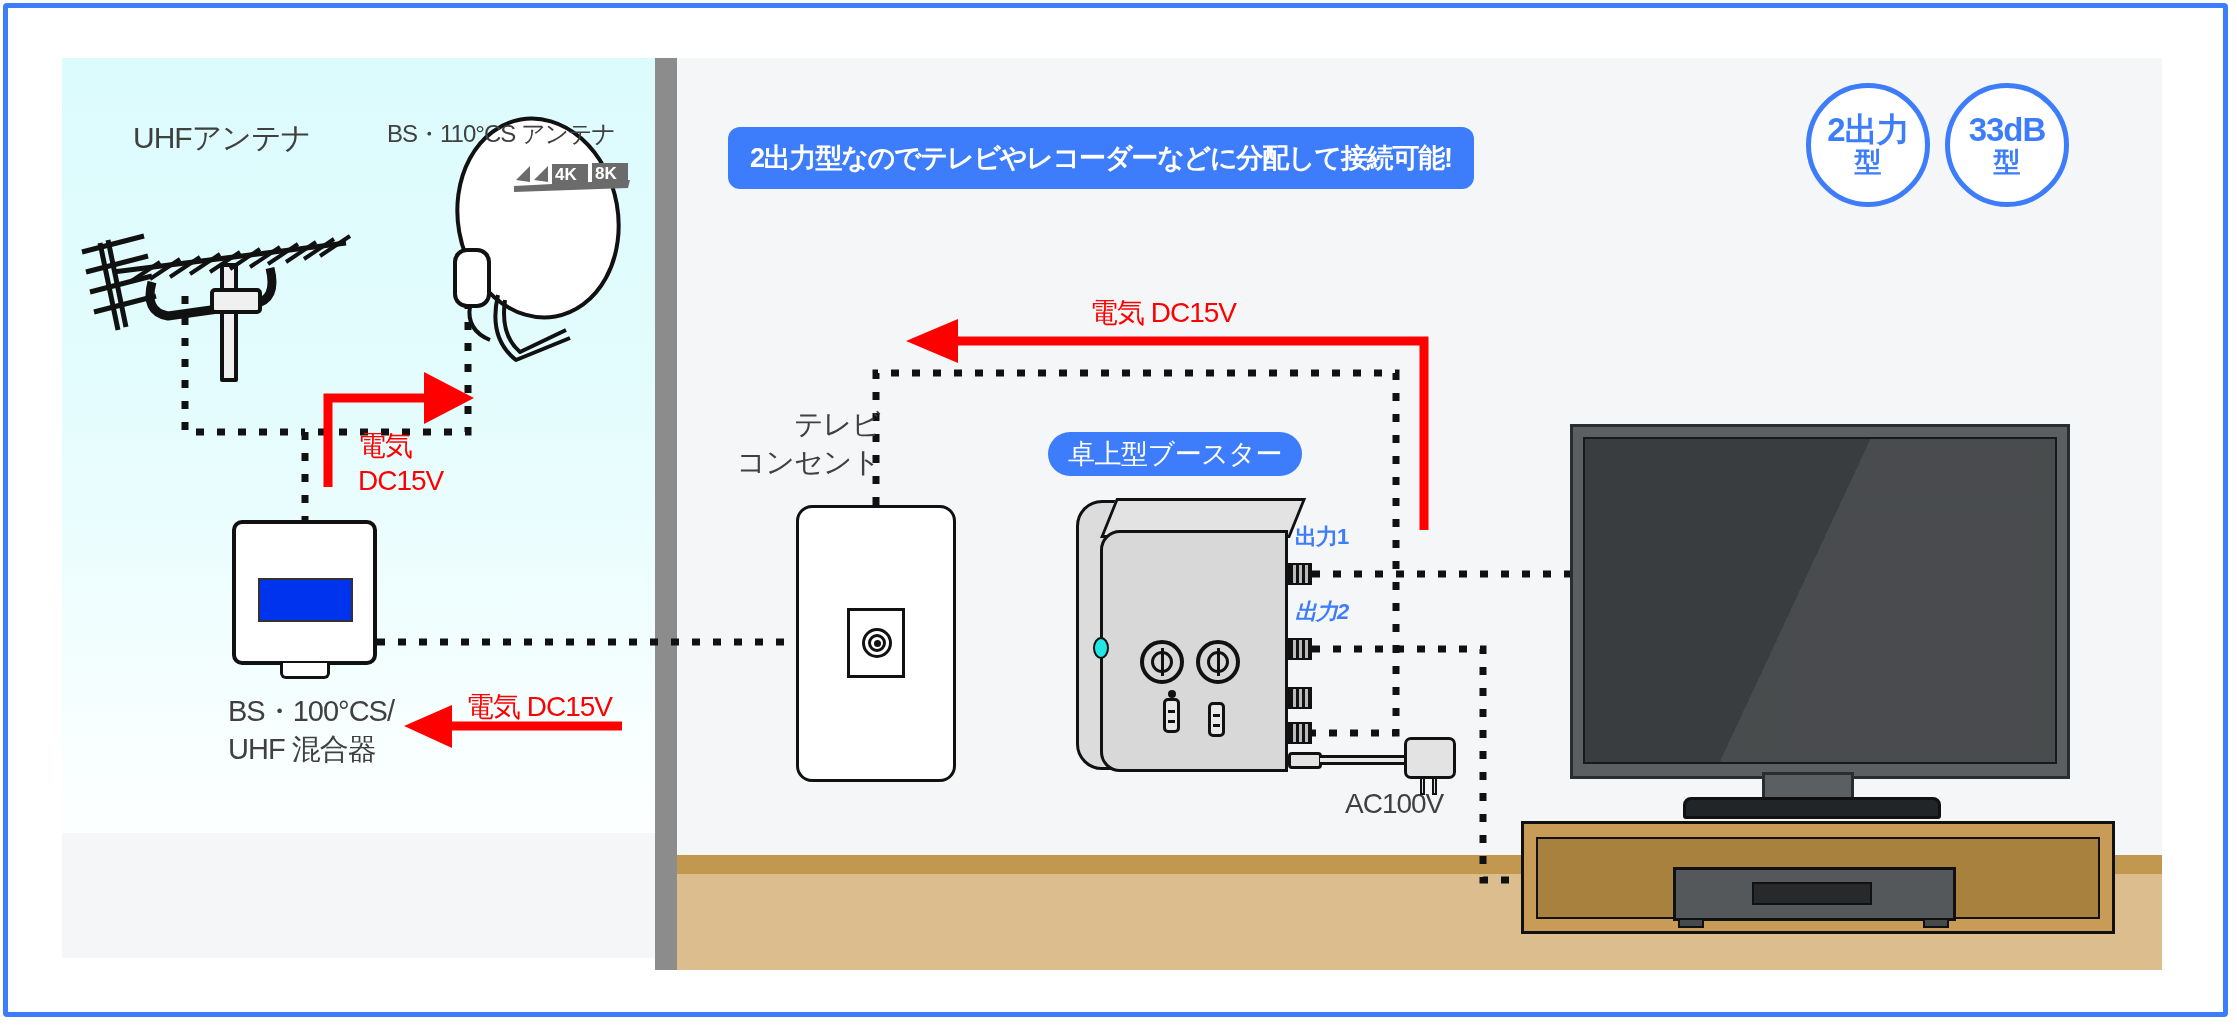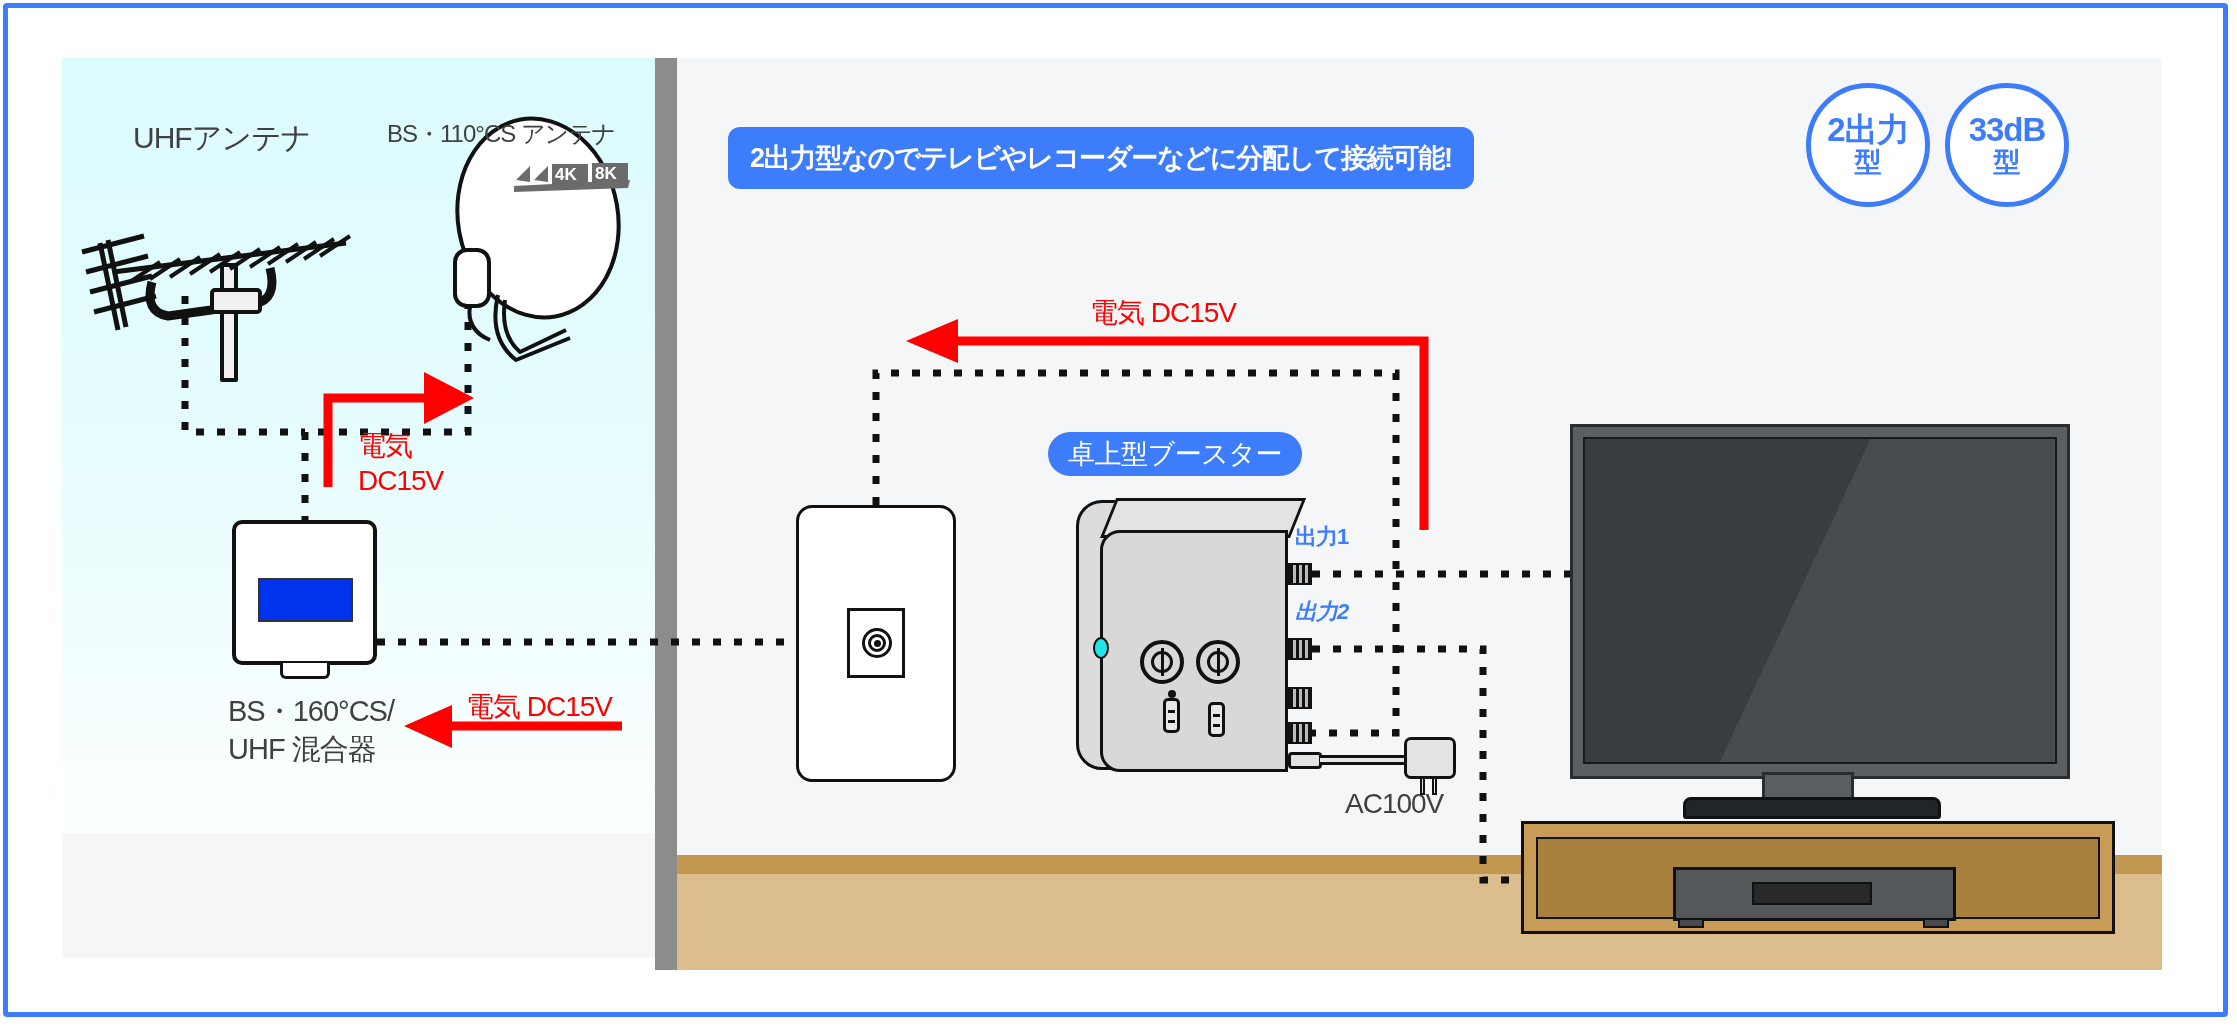--- a/index.html
+++ b/index.html
@@ -193,24 +193,28 @@
     <g fill="#ffffff" stroke="none" font-family="Liberation Sans, sans-serif" font-size="17" font-weight="700">
       <text x="555" y="180">4K</text>
       <text x="595" y="179">8K</text>
     </g>
   </svg>
 
   <div class="lbl" id="lbl-uhf">UHFアンテナ</div>
   <div class="lbl" id="lbl-bs">BS・110°CS アンテナ</div>
 
   <div class="lbl" id="lbl-mixer">
-    <div>BS・160°CS/</div>
+    <div>BS・100°CS/</div>
     <div>UHF 混合器</div>
   </div>
 
+  <div class="lbl" id="lbl-outlet">
+    <div>テレビ</div>
+    <div>コンセント</div>
+  </div>
 
   <div class="lbl" id="lbl-ac">AC100V</div>
 
   <div class="red-t" id="red-lbl-1">
     <div>電気</div>
     <div>DC15V</div>
   </div>
   <div class="red-t" id="red-lbl-2">電気 DC15V</div>
   <div class="red-t" id="red-lbl-3">電気 DC15V</div>
 

